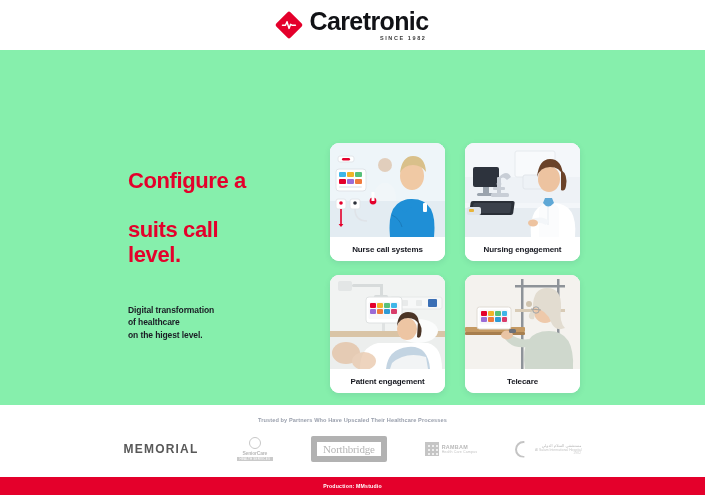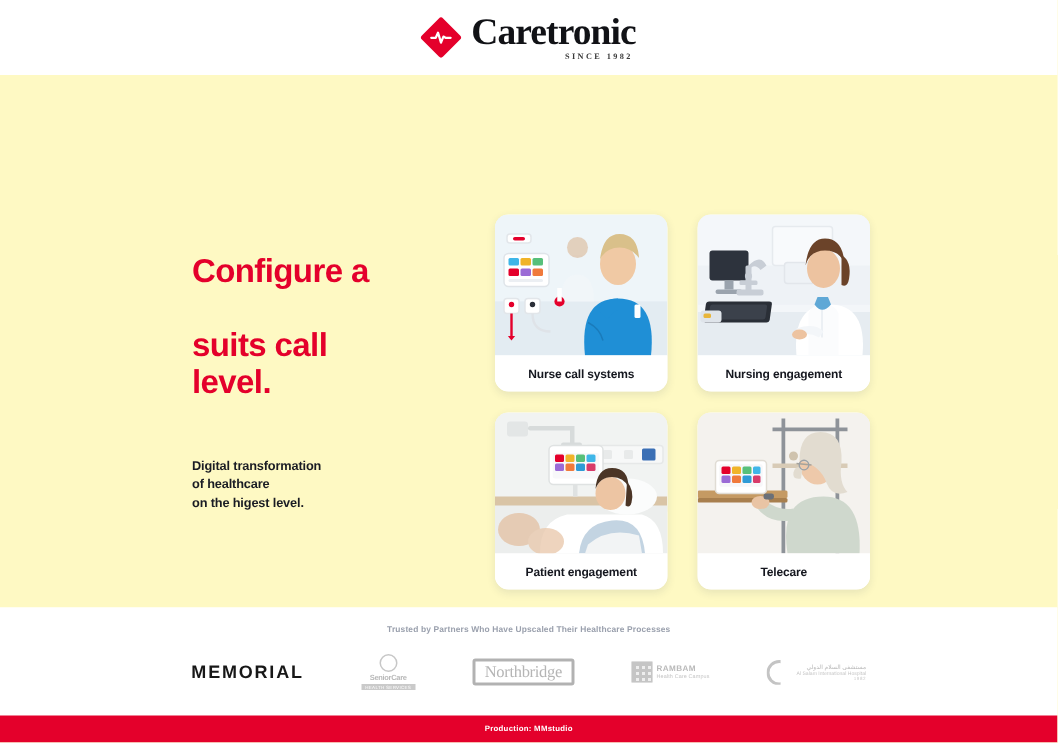--- a/index.html
+++ b/index.html
@@ -7,21 +7,21 @@
     width:705px;height:495px;overflow:hidden;
     background:#ffffff;
     font-family:"Liberation Sans", sans-serif;
     -webkit-font-smoothing:antialiased;
   }
   .page{position:relative;width:705px;height:495px;}
 
   
   .header{
     height:50px;background:#ffffff;
-    display:flex;align-items:center;justify-content:center;font-family:Liberation Serif, serif;
+    display:flex;align-items:center;justify-content:center;
   }
   .logo{display:flex;align-items:center;gap:7px;}
   .logo-mark{
     width:26px;height:26px;position:relative;flex:none;
   }
   .logo-mark .diamond{
     position:absolute;left:3px;top:3px;width:20px;height:20px;
     background:#e4002b;transform:rotate(45deg);border-radius:2px;
   }
   .logo-mark svg{position:absolute;left:0;top:0;width:26px;height:26px;}
@@ -29,21 +29,21 @@
   .logo-word{
     font-size:25px;font-weight:bold;color:#111216;letter-spacing:-0.6px;
   }
   .logo-since{
     font-size:5.5px;font-weight:bold;color:#3a3a3a;letter-spacing:1.6px;
     margin-top:2px;margin-right:2px;
   }
 
   
   .hero{
-    height:355px;background:#fef9c3;
+    height:355px;background:#86efac;
     position:relative;
   }
   .hero-copy{
     position:absolute;left:128px;top:119px;width:175px;
   }
   .hero-title{
     color:#e4002b;font-size:22px;font-weight:bold;line-height:1.12;
     letter-spacing:-0.4px;margin:0;
   }
   .hero-sub{
@@ -82,30 +82,30 @@
     padding-top:12px;letter-spacing:0.1px;
   }
   .partner-row{
     display:flex;align-items:center;justify-content:center;gap:38px;
     margin-top:13px;
   }
   .plogo{
     color:#b9bec8;display:flex;align-items:center;justify-content:center;
     filter:grayscale(1);
   }
-  .p-memorial{font-size:12px;font-weight:bold;letter-spacing:1.2px;color:#0f172a;text-align:right;}
+  .p-memorial{font-size:12px;font-weight:bold;letter-spacing:1.2px;color:#c2410c;text-align:right;}
   .p-seniorcare{display:flex;flex-direction:column;align-items:center;}
   .p-seniorcare .ring{
     width:10px;height:10px;border:1.4px solid #c2c7d0;border-radius:50%;
   }
   .p-seniorcare .nm{font-size:5px;font-weight:bold;color:#b4b9c3;margin-top:1px;letter-spacing:-0.2px;}
   .p-seniorcare .sub{font-size:3px;color:#ffffff;background:#c6cad3;padding:0 3px;margin-top:1px;letter-spacing:0.2px;}
   .p-northbridge{
     font-family:"Liberation Serif", serif;font-size:11px;color:#b0b5bf;
-    border:2px solid #eab308;border-radius:2px;padding:1px 6px;letter-spacing:-0.2px;
+    border:6px solid #eab308;border-radius:2px;padding:1px 6px;letter-spacing:-0.2px;
   }
   .p-rambam{display:flex;align-items:center;gap:3px;}
   .p-rambam .qr{
     width:12px;height:12px;
     background:
       linear-gradient(90deg,#c0c5cf 2px,transparent 2px) 0 0/4px 4px,
       linear-gradient(#c0c5cf 2px,transparent 2px) 0 0/4px 4px,
       #eceef2;
     border:1px solid #c0c5cf;
   }

